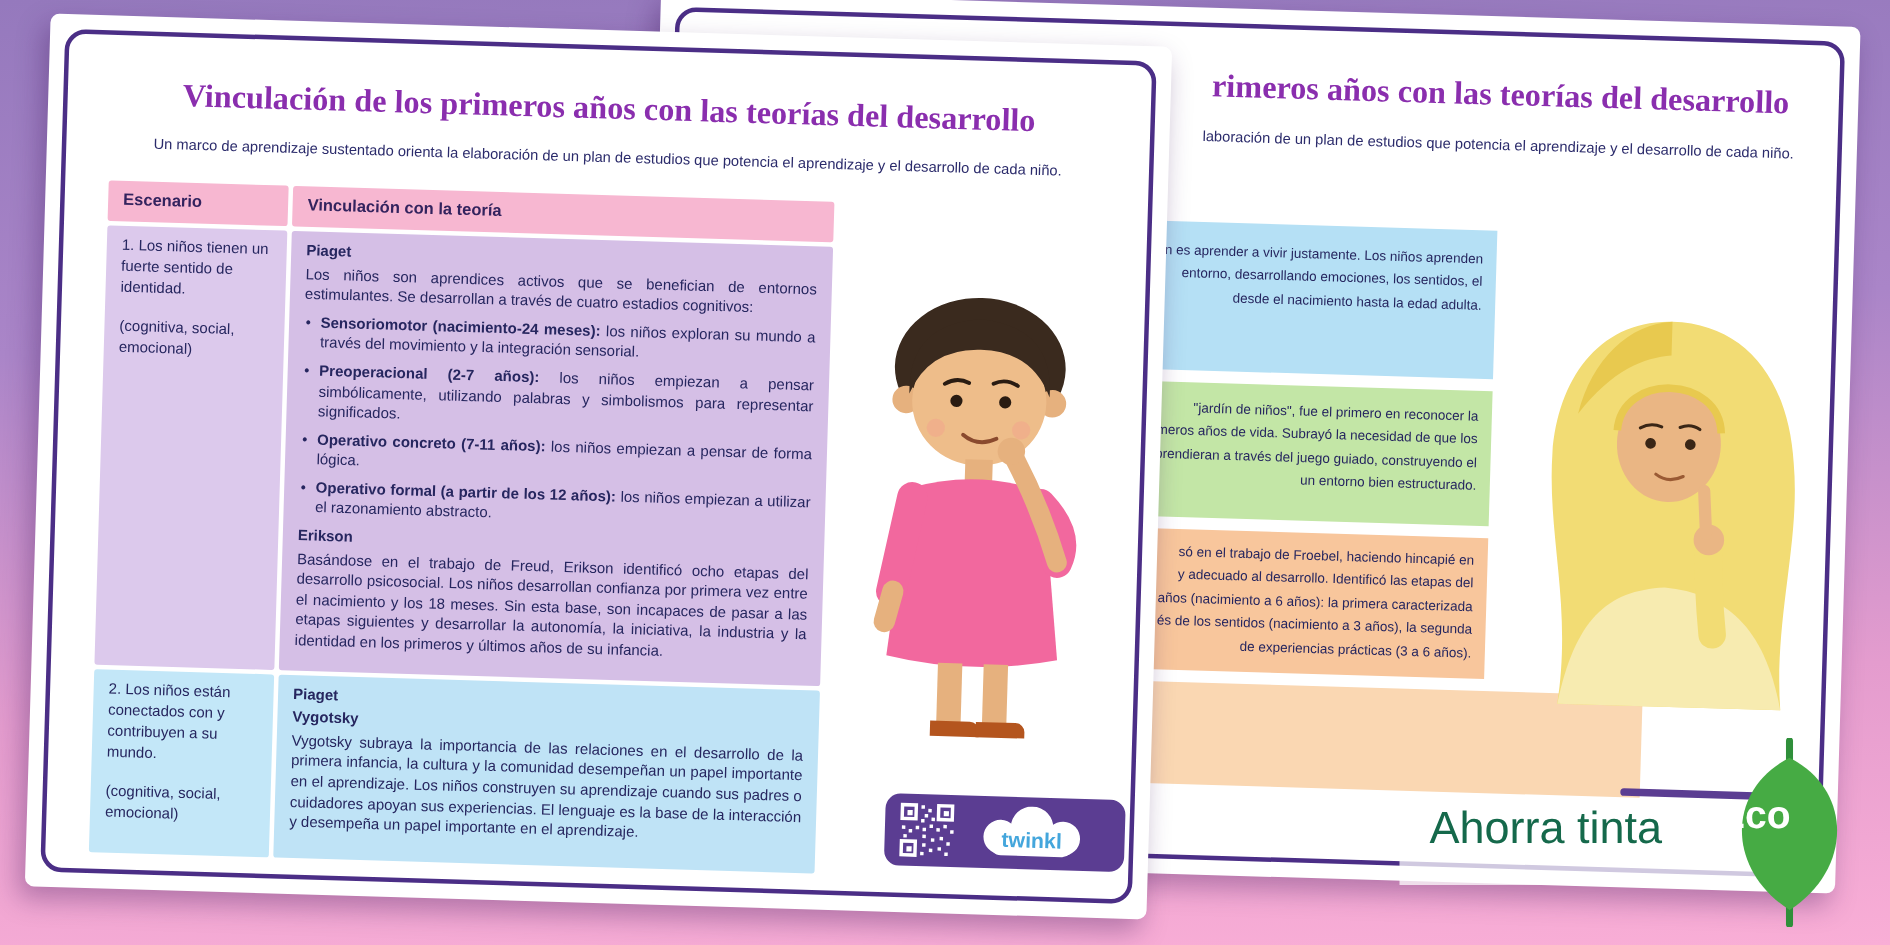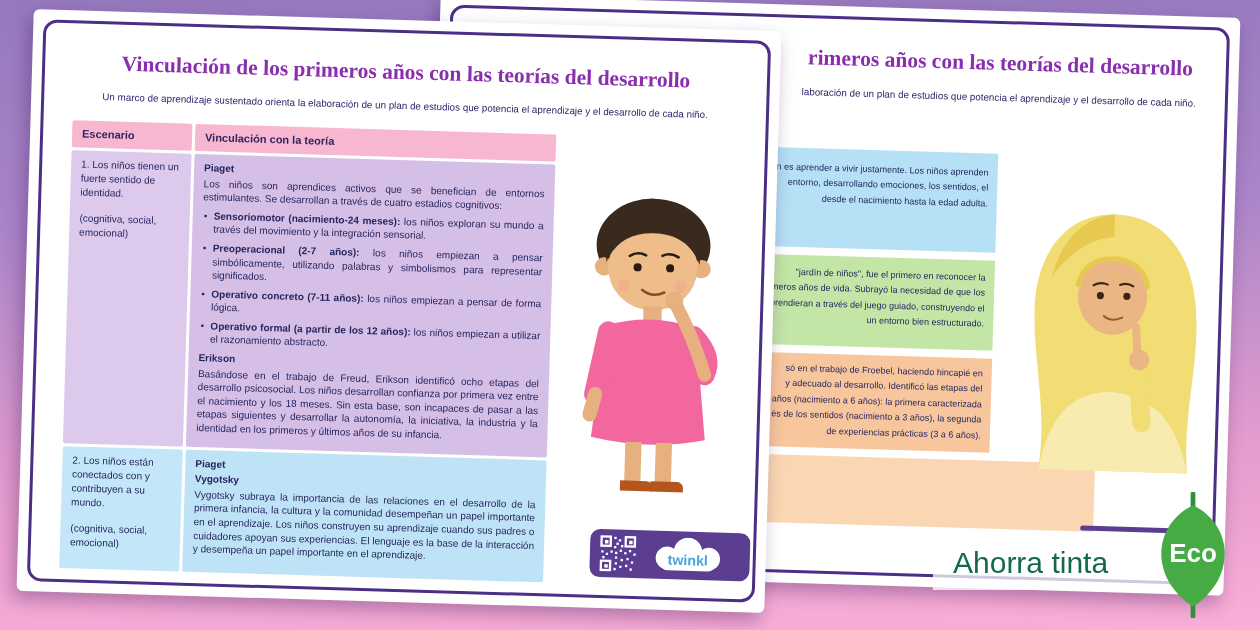--- a/index.html
+++ b/index.html
@@ -52,24 +52,24 @@
   .block-lines{position:absolute;right:9px;text-align:right;font-size:9px;line-height:1.72;color:#26265f;}
   .block-lines div{white-space:nowrap;}
   #blk-blue .block-lines{top:12px;}
   #blk-green .block-lines{top:10px;}
   #blk-orange .block-lines{top:8px;}
   .bp-bar{position:absolute;left:655px;top:512px;width:135px;height:5px;background:#5b3d92;border-radius:3px;}
   #woman-illustration{position:absolute;left:560px;top:192px;width:240px;height:270px;}
 
   
   .eco-band{position:absolute;left:933px;top:536px;width:285px;height:54px;z-index:3;
-            background:rgba(255,255,255,.74);display:flex;align-items:center;
+            background:rgba(255,255,255,.74);display:flex;
             padding-left:20px;box-sizing:border-box;font-size:30px;color:#15694b;}
   .eco-leaf{position:absolute;left:1146px;top:492px;width:94px;height:126px;z-index:4;}
-  .eco-leaf .eco-label{position:absolute;left:0;right:0;top:46px;text-align:center;
+  .eco-leaf .eco-label{position:absolute;left:0;right:0;top:36px;text-align:left;
             color:#fff;font-weight:bold;font-size:26px;}
 </style>
 </head>
 <body>
 
 <div class="page" id="back-page">
   <div class="page-border"></div>
   <div class="bp-title">rimeros años con las teorías del desarrollo</div>
   <div class="bp-sub">laboración de un plan de estudios que potencia el aprendizaje y el desarrollo de cada niño.</div>
 

